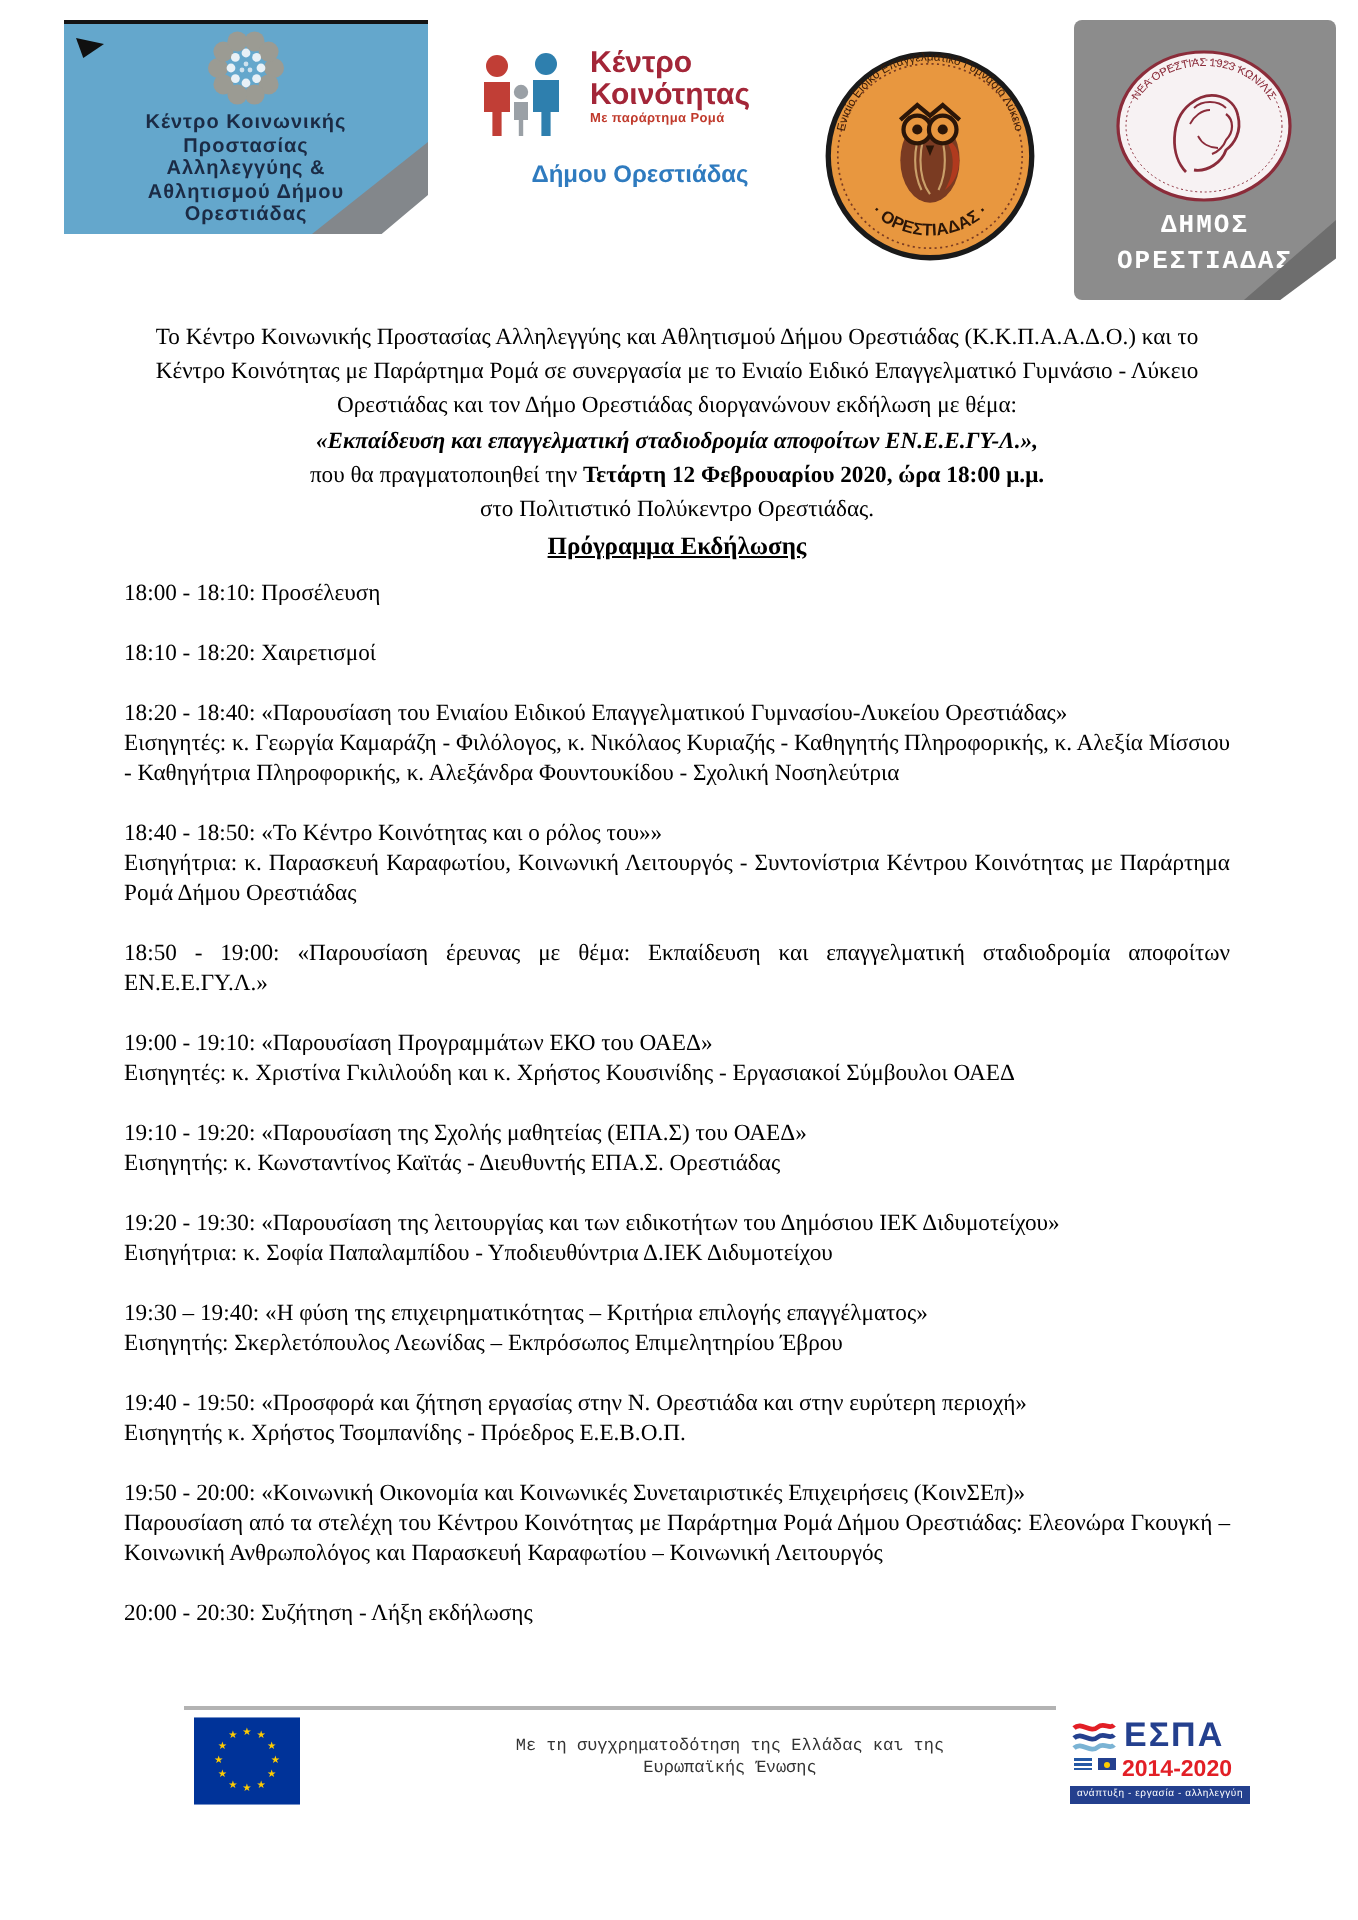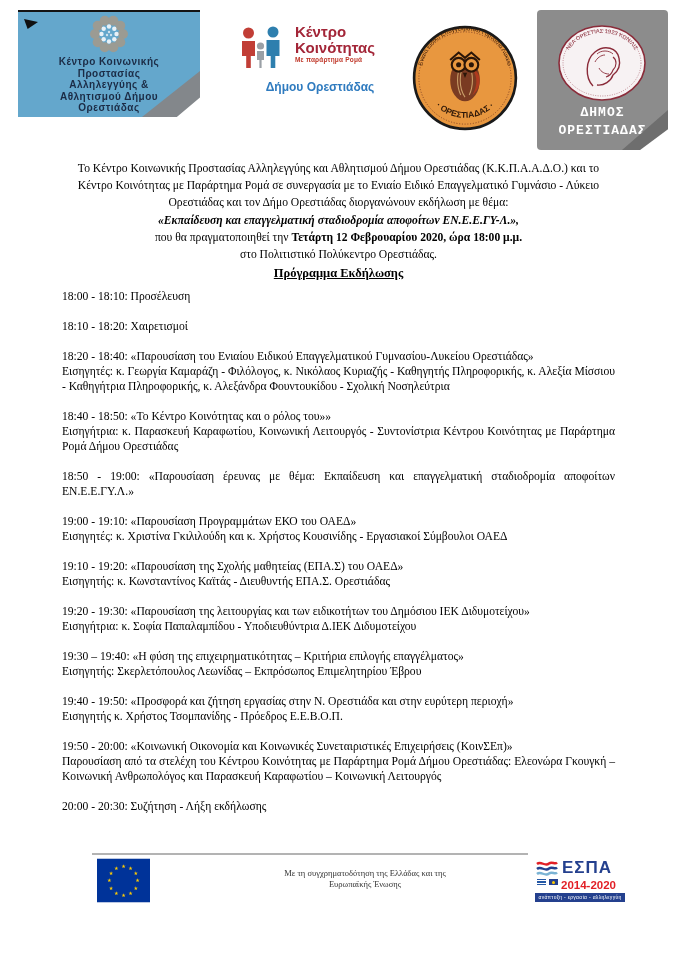--- a/index.html
+++ b/index.html
@@ -1,19 +1,19 @@
 <!DOCTYPE html>
 <html><head>
 <meta charset="utf-8">
 <style>
   html,body{margin:0;padding:0;background:#e9e9e9;}
   #page{position:relative;width:679px;height:960px;background:#ffffff;overflow:hidden;
         font-family:"Liberation Serif",serif;color:#000;}
   
-  .logo1{position:absolute;left:18px;top:10px;width:182px;height:105px;background:#64a7cc;border-top:2px solid #141414;}
+  .logo1{position:absolute;left:32px;top:10px;width:182px;height:105px;background:#64a7cc;border-top:2px solid #141414;}
   .logo1 .rosette{position:absolute;left:50%;top:2px;transform:translateX(-50%);}
   .logo1 .l1text{position:absolute;left:0;top:44px;width:100%;text-align:center;
                  font-family:"Liberation Sans",sans-serif;font-weight:bold;font-size:10px;
                  line-height:11.5px;color:#1b2b45;letter-spacing:.5px;}
   .curlmark{position:absolute;left:6px;top:7px;width:14px;height:10px;background:#101010;
             clip-path:polygon(0 0,100% 30%,26% 100%);}
   .l1curl-a{position:absolute;right:0;bottom:0;width:58px;height:46px;background:#83878b;
             clip-path:polygon(100% 0,0 100%,100% 100%);}
   .l1curl-b{position:absolute;right:0;bottom:0;width:40px;height:30px;background:#ffffff;
             clip-path:polygon(100% 35%,42% 100%,100% 100%);}
@@ -44,21 +44,21 @@
   .program h2{margin:0 0 8px 0;text-align:center;font-size:12.5px;text-decoration:underline;}
   .entry{margin:0 0 15px 0;}
   .entry p{margin:0;}
   .etitle{}
   .etitle.plain{font-style:normal;}
   .j{text-align:justify;}
   
   .rule{position:absolute;left:92px;top:853px;width:436px;height:2px;background:#b3b3b3;}
   .euflag{position:absolute;left:97px;top:858px;}
   .cofi{position:absolute;left:250px;top:868px;width:230px;text-align:center;
-        font-family:Liberation Serif, serif;font-size:8.5px;line-height:11px;color:#333;}
+        font-family:Liberation Mono, monospace;font-size:8.5px;line-height:11px;color:#333;}
   .espa{position:absolute;left:535px;top:858px;width:96px;font-family:"Liberation Sans",sans-serif;}
   .espa-r1{display:flex;align-items:center;gap:3px;}
   .espa-name{font-size:17px;font-weight:bold;color:#24408e;letter-spacing:1px;}
   .espa-r2{display:flex;align-items:flex-start;gap:3px;margin:1px 0 2px 2px;}
   .miniflag{width:9px;height:6px;display:inline-block;}
   .gr{background:repeating-linear-gradient(#2458a5 0 1.5px,#fff 1.5px 2.5px);}
   .eu{background:#24408e;position:relative;}
   .eu::after{content:"";position:absolute;left:3px;top:1.5px;width:3px;height:3px;border-radius:50%;background:#ffcc00;}
   .espa-period{font-size:11.5px;font-weight:bold;color:#e21f26;}
   .espa-bar{width:90px;height:9px;background:#24408e;color:#fff;font-size:5px;

